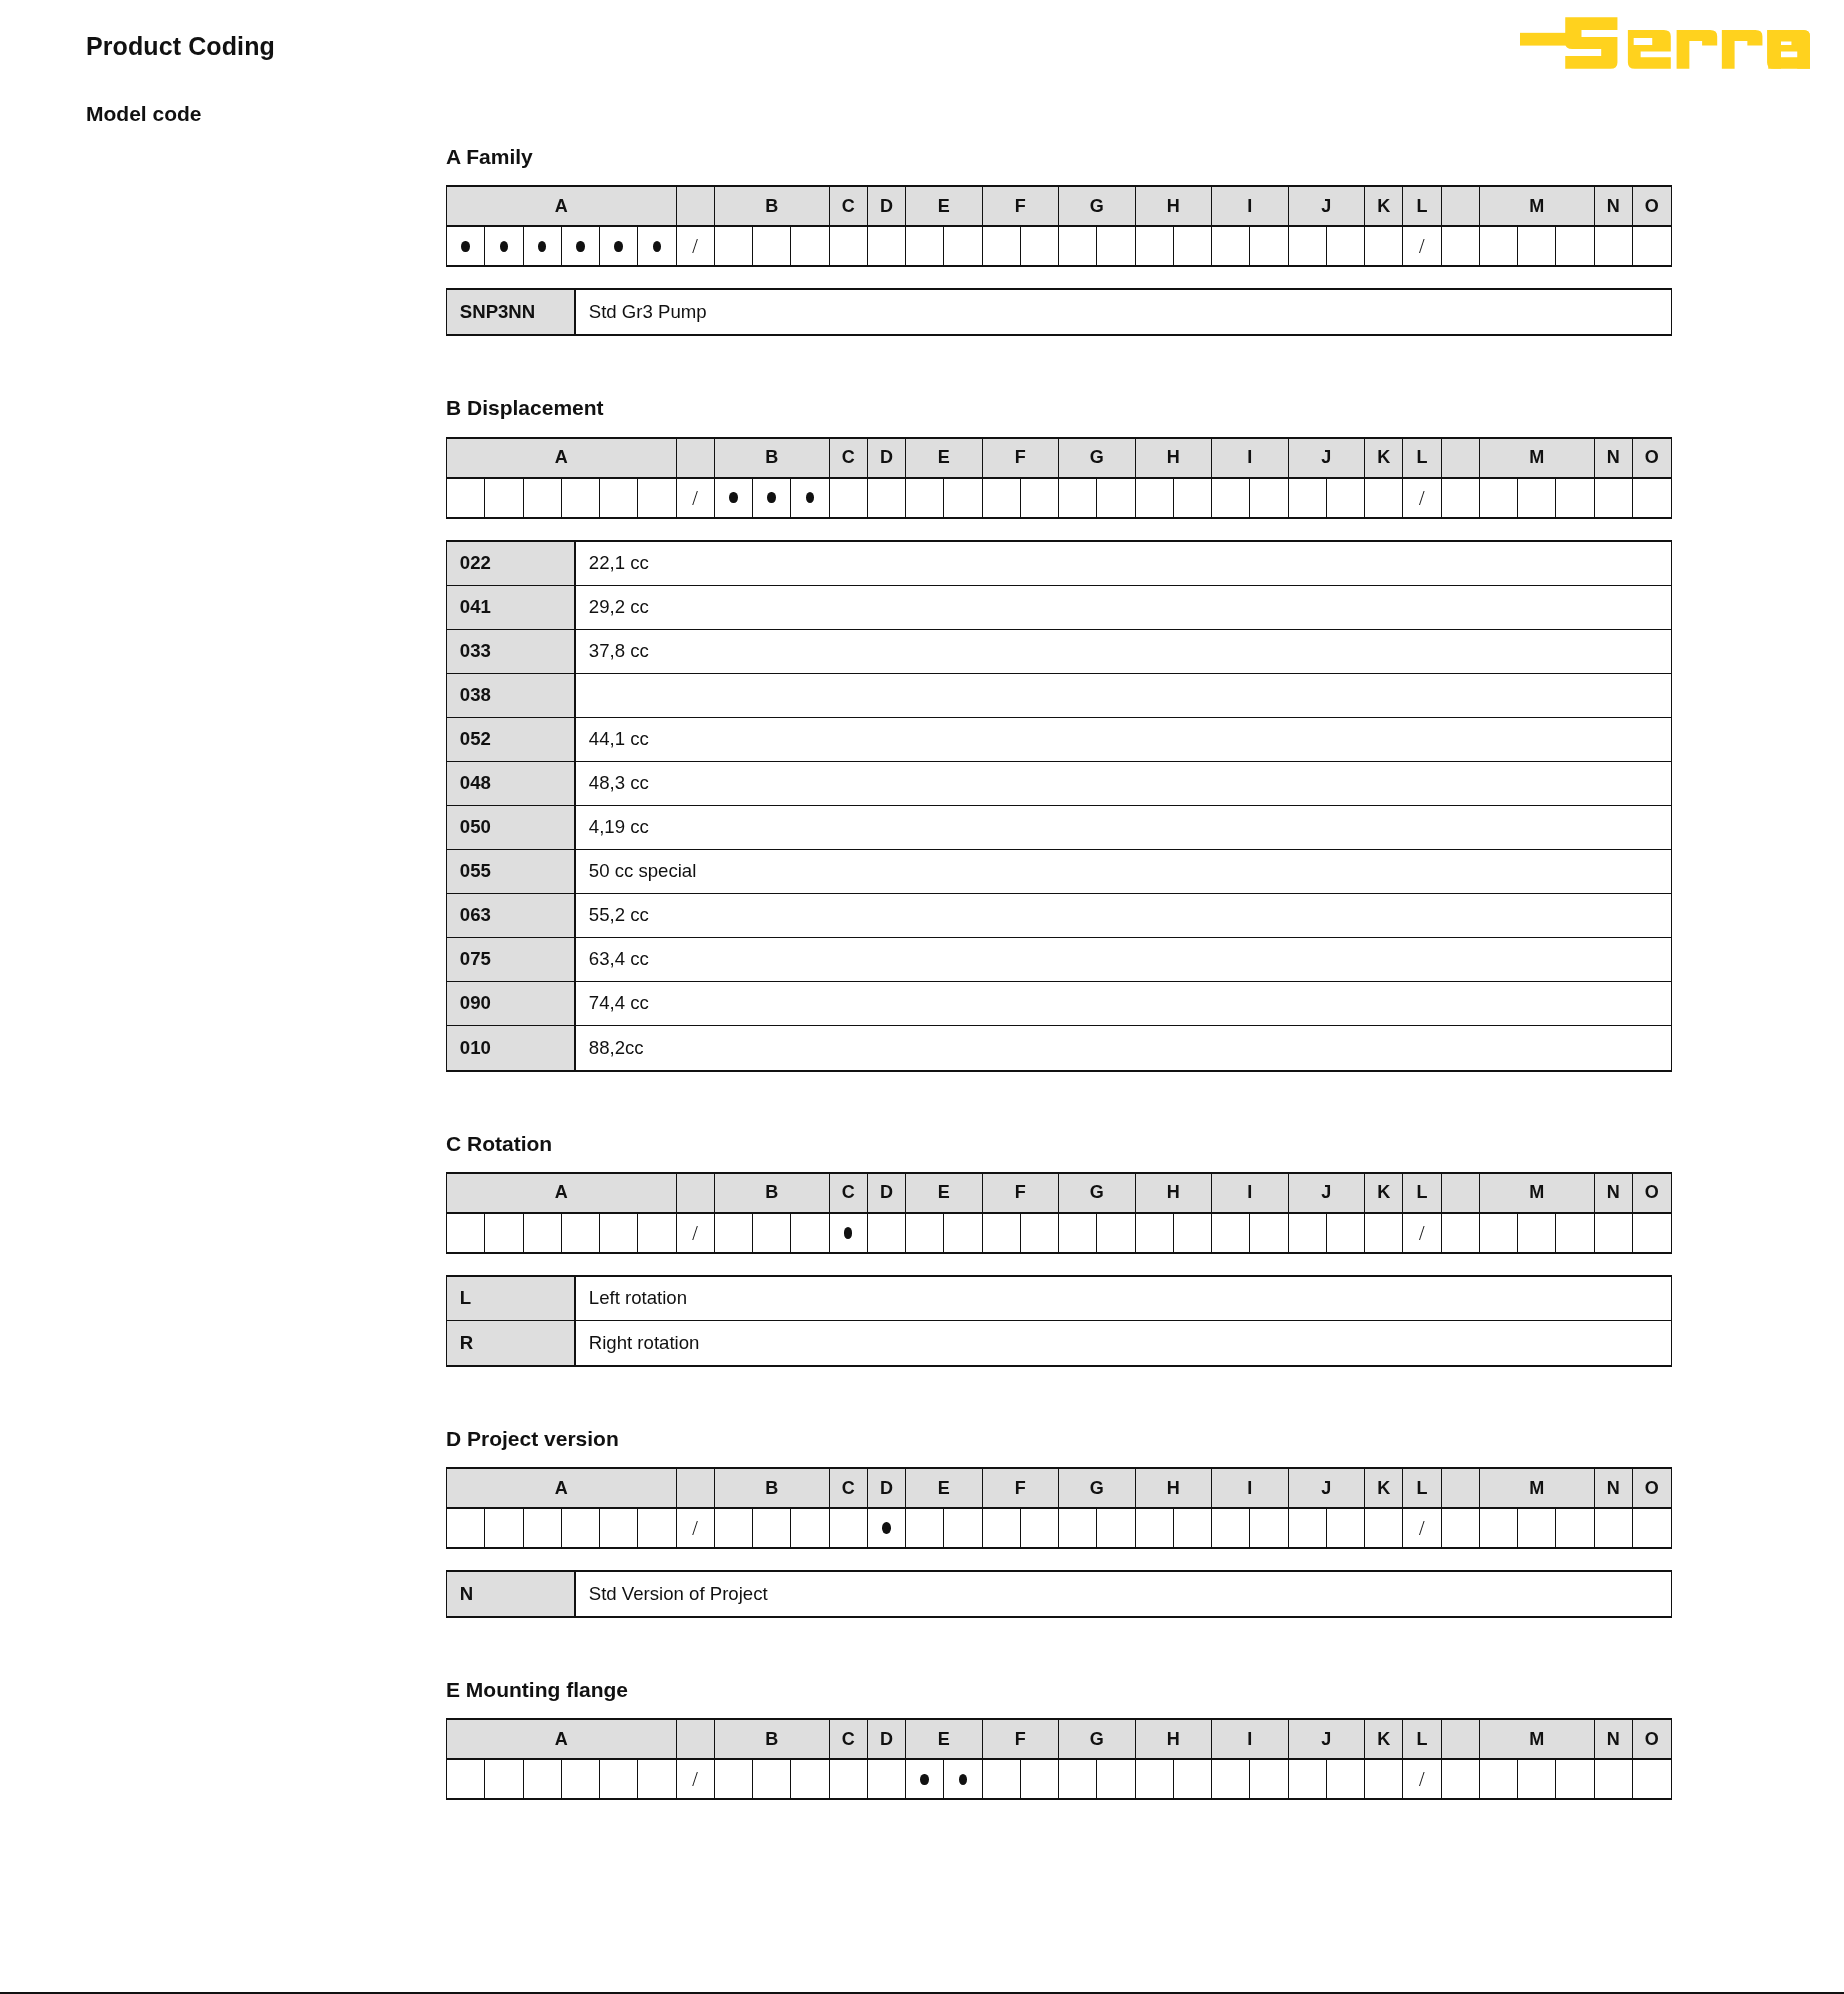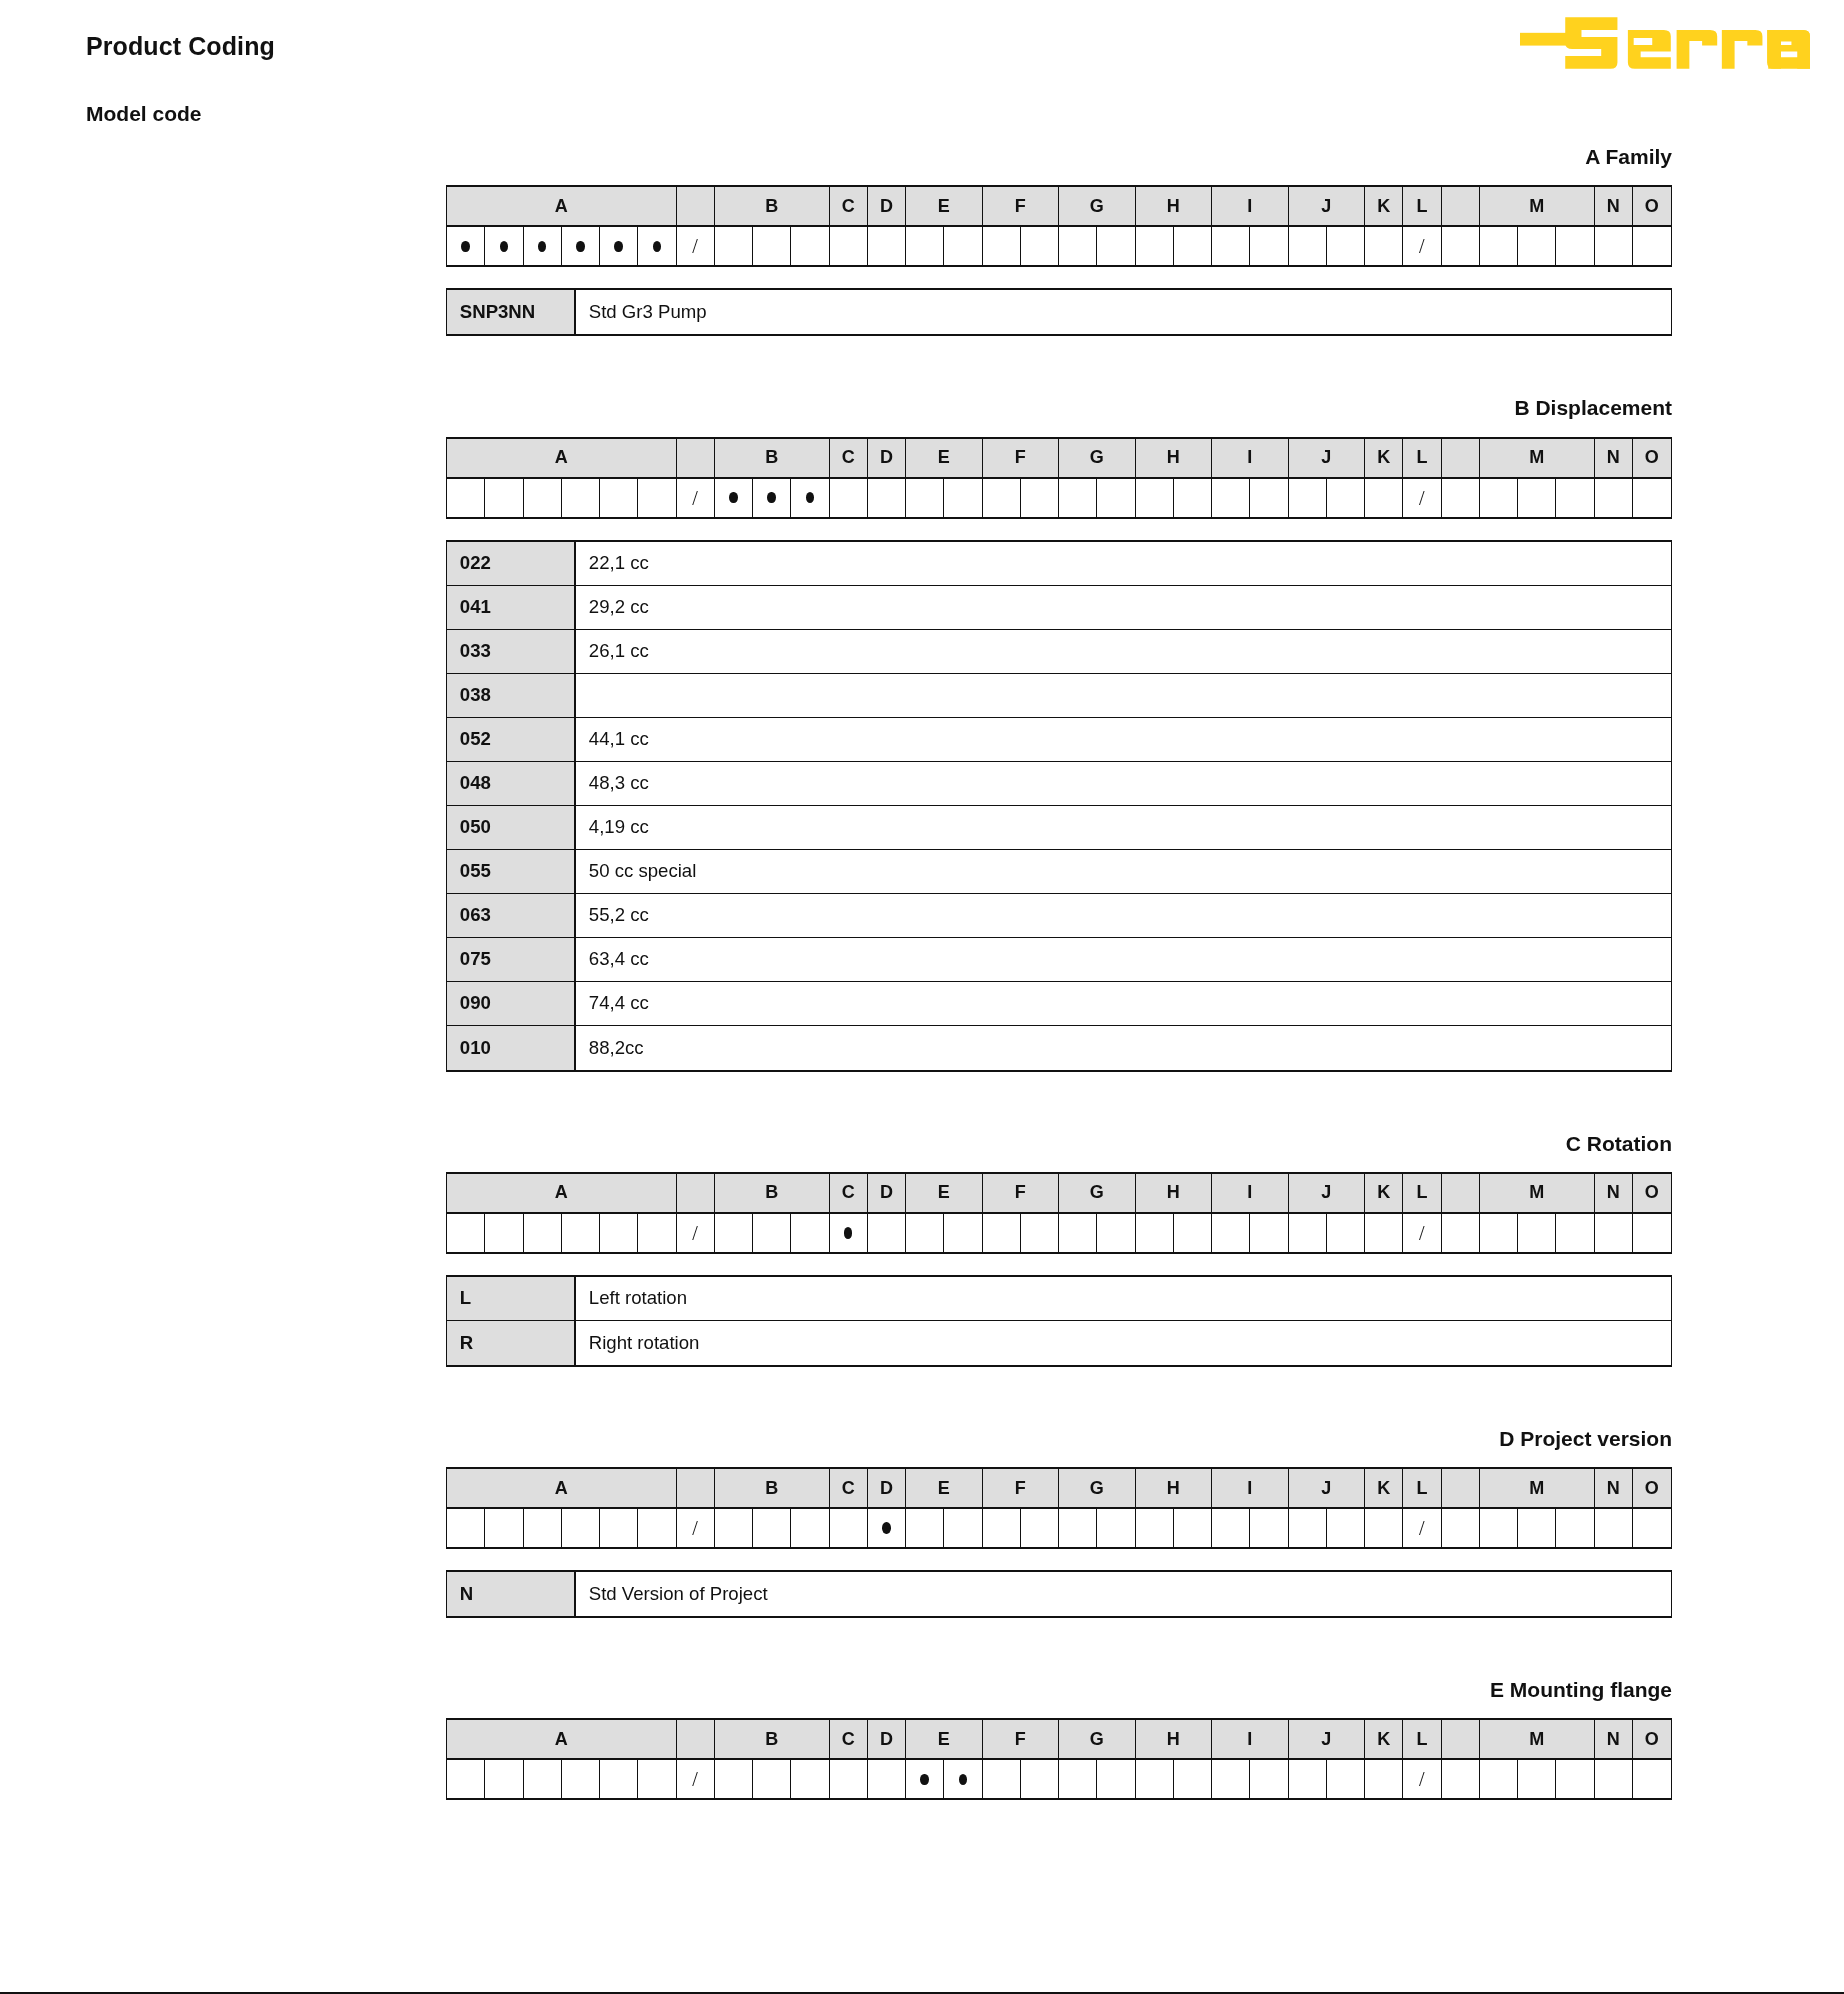--- a/index.html
+++ b/index.html
@@ -68,21 +68,21 @@
   .logo svg { display: block; width: 100%; height: 100%; }
 
   
   .content {
     position: absolute;
     left: 446px;
     top: 145px;
     width: 1226px;
   }
 
-  .section { margin-bottom: 0; text-align: right; }
+  .section { margin-bottom: 0; }
 
   .section-title {
     font-size: 21px;
     font-weight: bold;
     color: #111;
     margin-bottom: 16.3px;
   }
 
   
   .code-grid {
@@ -373,21 +373,21 @@
           <div class="legend-row">
             <div class="lkey">022</div>
             <div class="lval">22,1 cc</div>
           </div>
           <div class="legend-row">
             <div class="lkey">041</div>
             <div class="lval">29,2 cc</div>
           </div>
           <div class="legend-row">
             <div class="lkey">033</div>
-            <div class="lval">26,1 cc</div>
+            <div class="lval">37,8 cc</div>
           </div>
           <div class="legend-row">
             <div class="lkey">038</div>
           </div>
           <div class="legend-row">
             <div class="lkey">052</div>
             <div class="lval">44,1 cc</div>
           </div>
           <div class="legend-row">
             <div class="lkey">048</div>

